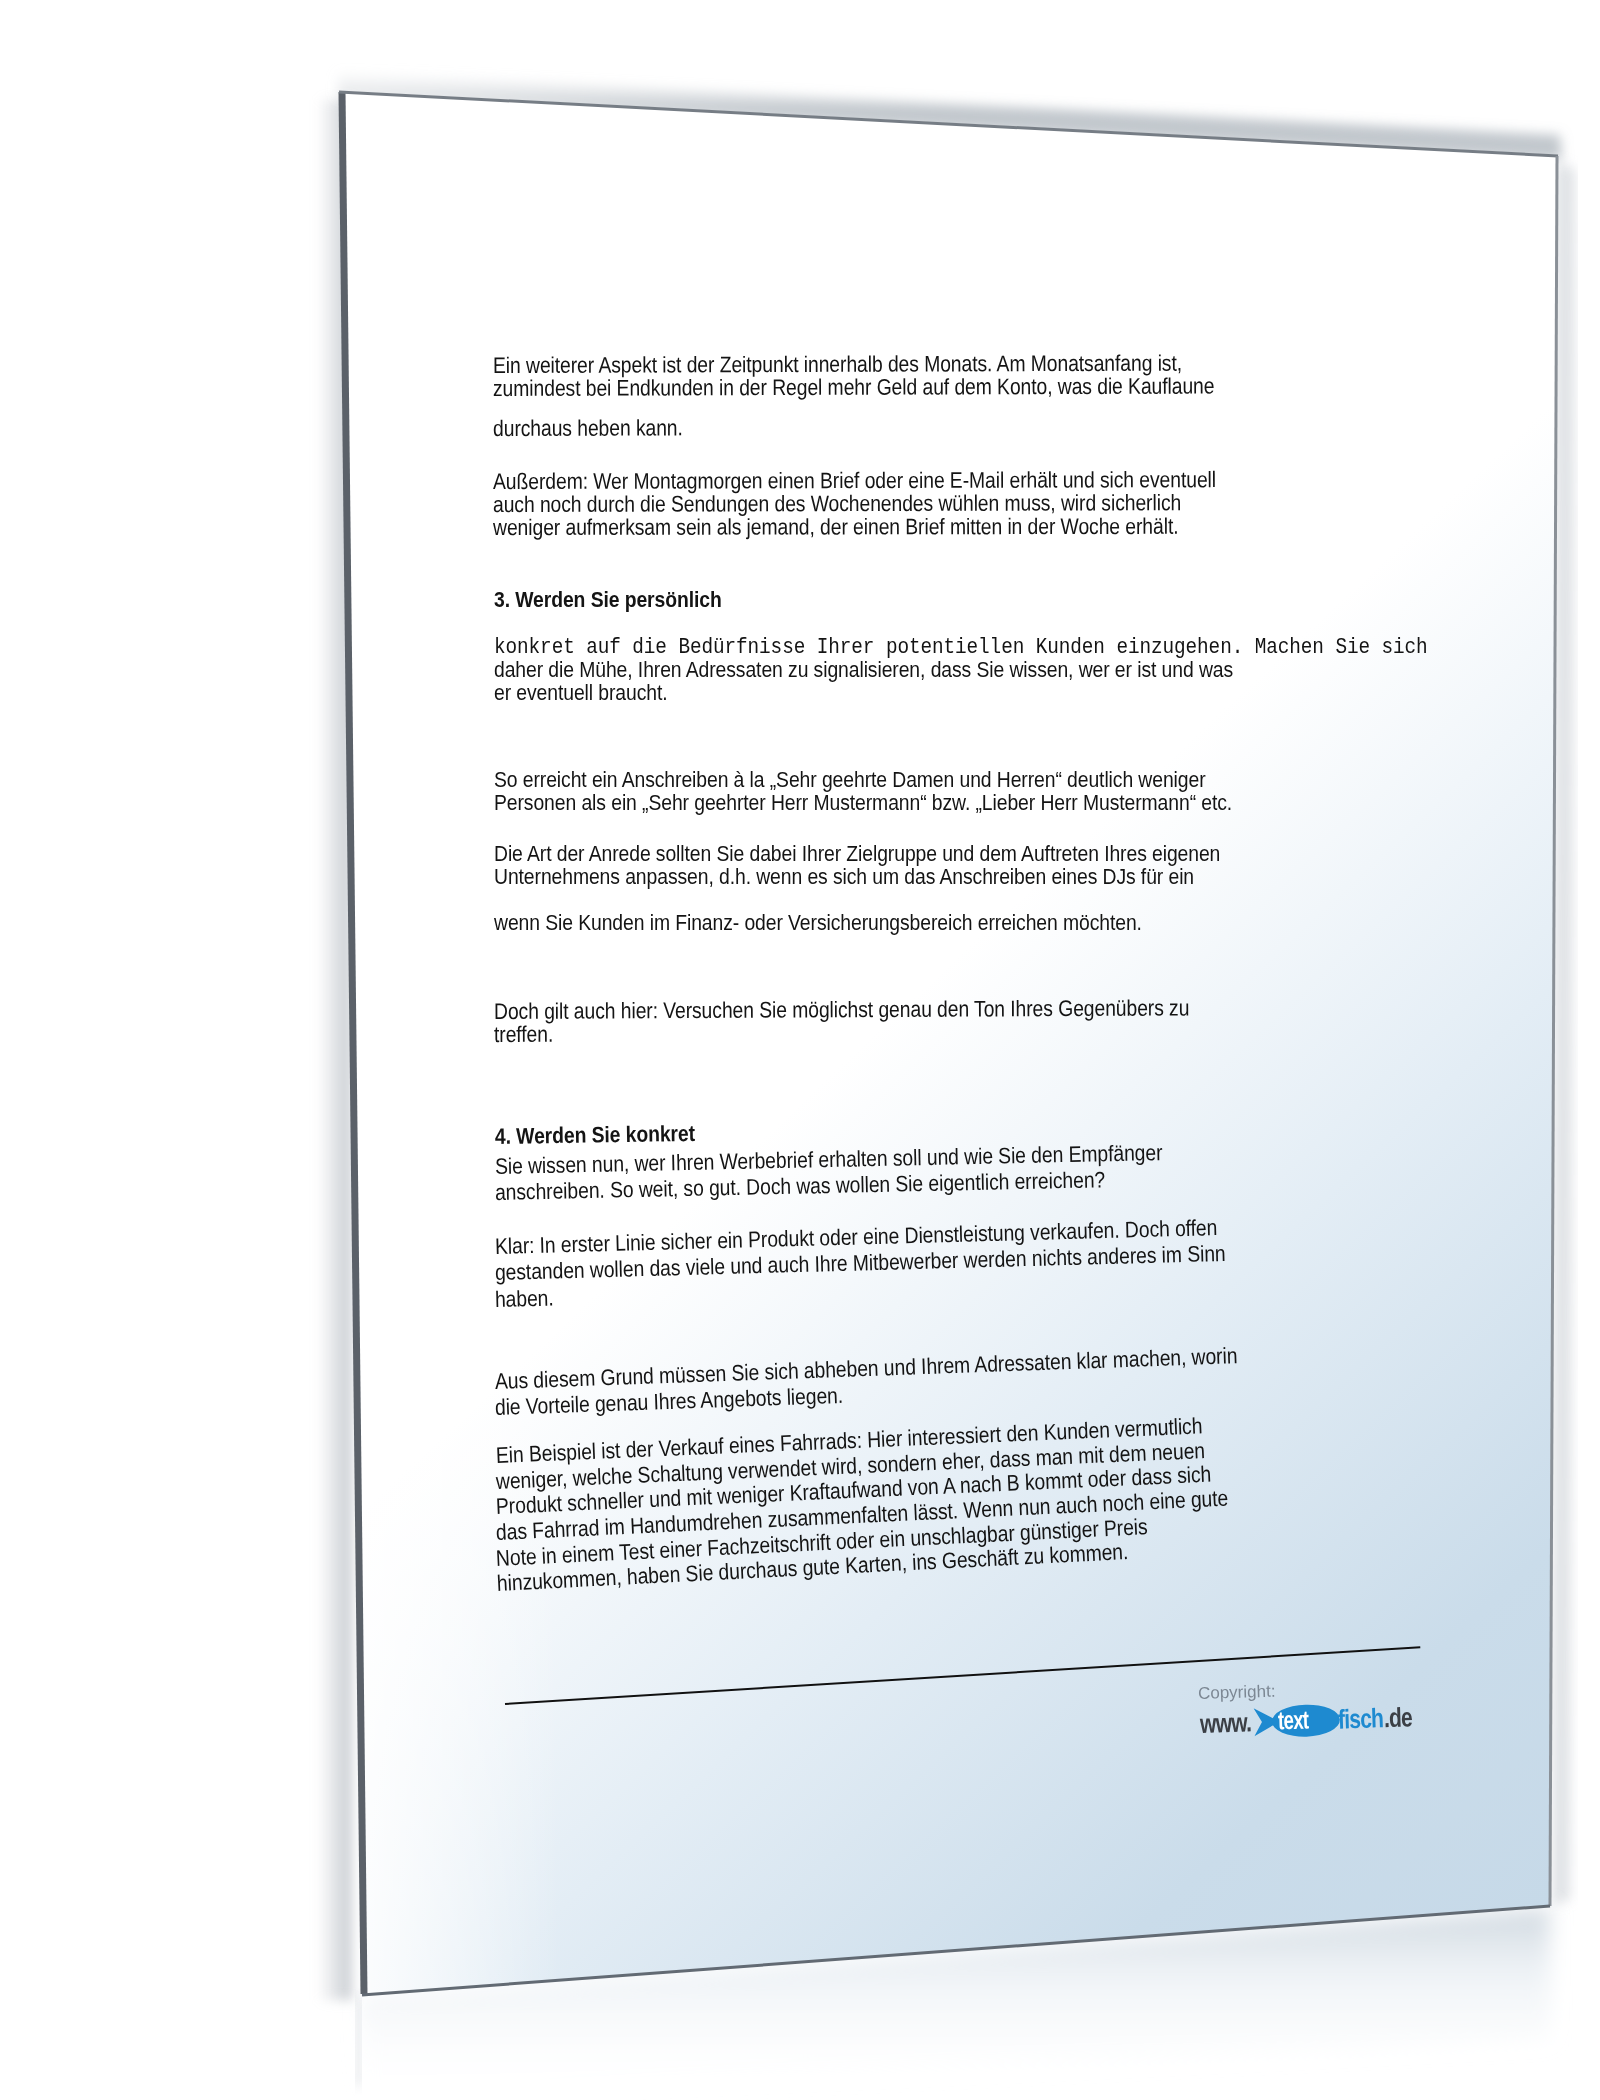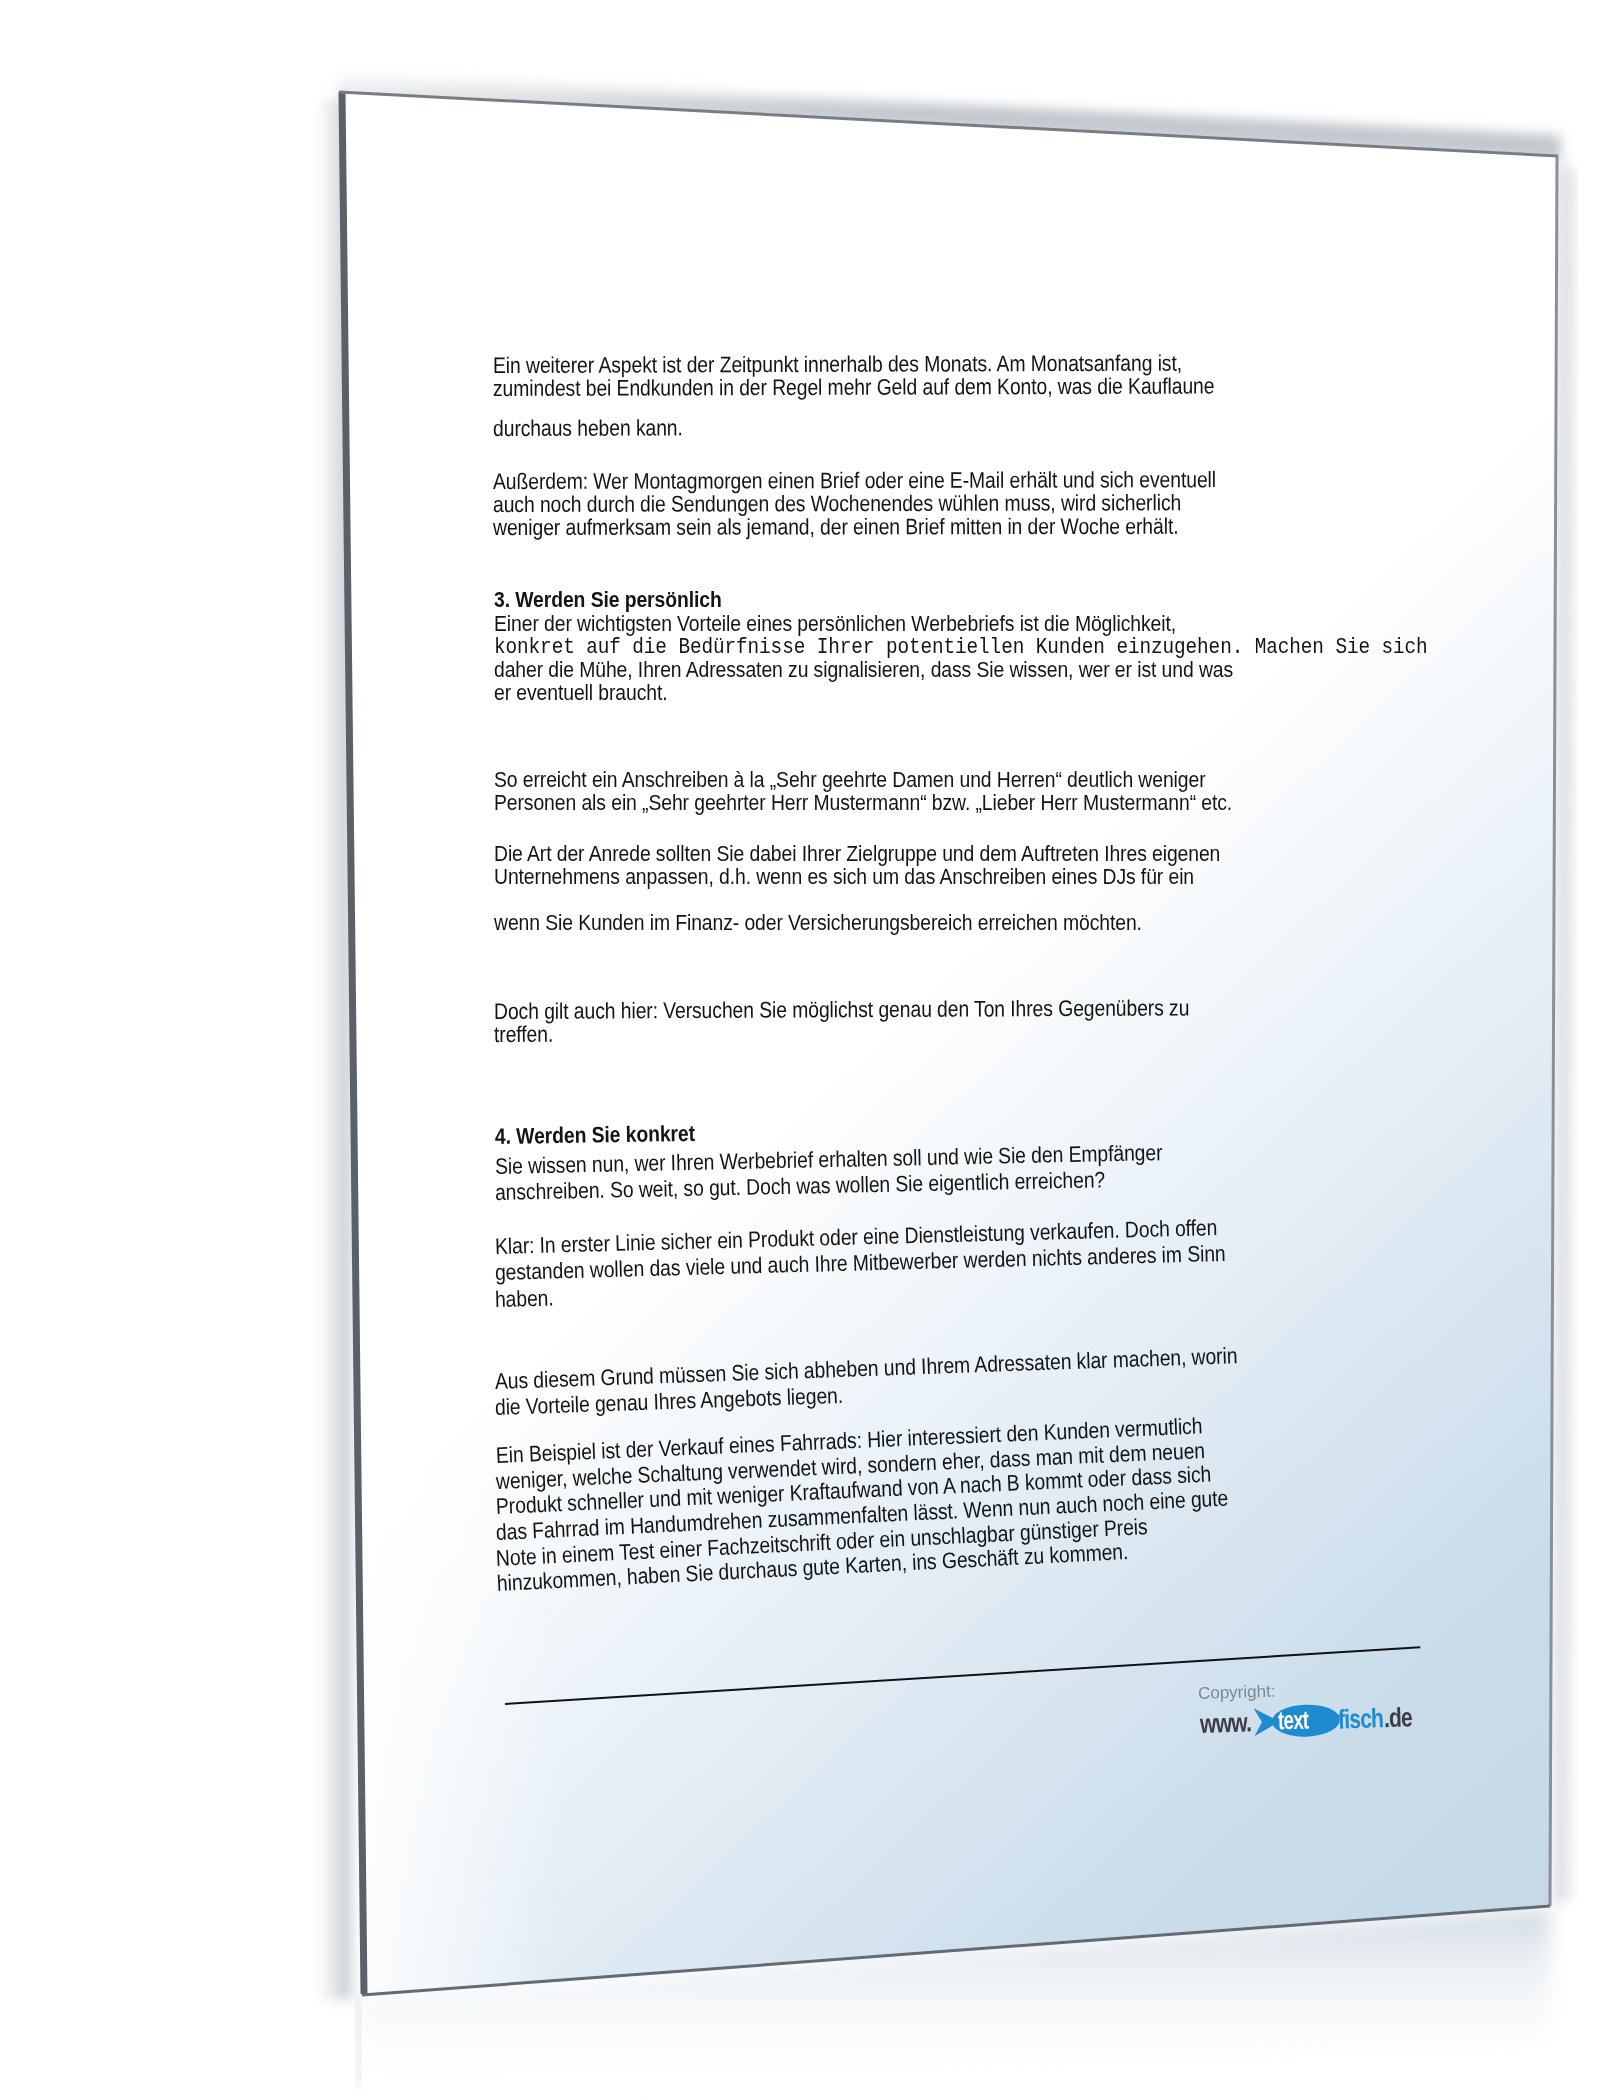--- a/index.html
+++ b/index.html
@@ -172,21 +172,20 @@
     <div class="line" style="left:493px; top:342px; transform:rotate(-0.2deg);"><span class="inner">Ein weiterer Aspekt ist der Zeitpunkt innerhalb des Monats. Am Monatsanfang ist,</span></div>
     <div class="line" style="left:493px; top:365px; transform:rotate(-0.2deg);"><span class="inner">zumindest bei Endkunden in der Regel mehr Geld auf dem Konto, was die Kauflaune</span></div>
     <div class="line" style="left:493px; top:387px; transform:rotate(-0.2deg);margin-top:18px;"><span class="inner">durchaus heben kann.</span></div>
 
     <div class="line" style="left:493px; top:458px; transform:rotate(-0.15deg);"><span class="inner">Außerdem: Wer Montagmorgen einen Brief oder eine E-Mail erhält und sich eventuell</span></div>
     <div class="line" style="left:493px; top:481px; transform:rotate(-0.15deg);"><span class="inner">auch noch durch die Sendungen des Wochenendes wühlen muss, wird sicherlich</span></div>
     <div class="line" style="left:493px; top:504px; transform:rotate(-0.1deg);"><span class="inner">weniger aufmerksam sein als jemand, der einen Brief mitten in der Woche erhält.</span></div>
 
     <div class="line heading" style="left:494px; top:576px; transform:rotate(0deg);"><span class="inner">3. Werden Sie persönlich</span></div>
 
-    <div class="line" style="left:494px; top:600px; transform:rotate(0deg);"><span class="inner">Einer der wichtigsten Vorteile eines persönlichen Werbebriefs ist die Möglichkeit,</span></div>
     <div class="line" style="left:494px; top:623px; transform:rotate(0deg);font-family:Liberation Mono, monospace;"><span class="inner">konkret auf die Bedürfnisse Ihrer potentiellen Kunden einzugehen. Machen Sie sich</span></div>
     <div class="line" style="left:494px; top:646px; transform:rotate(0deg);"><span class="inner">daher die Mühe, Ihren Adressaten zu signalisieren, dass Sie wissen, wer er ist und was</span></div>
     <div class="line" style="left:494px; top:669px; transform:rotate(0deg);"><span class="inner">er eventuell braucht.</span></div>
 
     <div class="line" style="left:494px; top:756px; transform:rotate(0deg);"><span class="inner">So erreicht ein Anschreiben à la „Sehr geehrte Damen und Herren“ deutlich weniger</span></div>
     <div class="line" style="left:494px; top:779px; transform:rotate(0deg);"><span class="inner">Personen als ein „Sehr geehrter Herr Mustermann“ bzw. „Lieber Herr Mustermann“ etc.</span></div>
 
     <div class="line" style="left:494px; top:830px; transform:rotate(0deg);"><span class="inner">Die Art der Anrede sollten Sie dabei Ihrer Zielgruppe und dem Auftreten Ihres eigenen</span></div>
     <div class="line" style="left:494px; top:853px; transform:rotate(0deg);"><span class="inner">Unternehmens anpassen, d.h. wenn es sich um das Anschreiben eines DJs für ein</span></div>
     <div class="line" style="left:494px; top:899px; transform:rotate(0deg);"><span class="inner">wenn Sie Kunden im Finanz- oder Versicherungsbereich erreichen möchten.</span></div>

